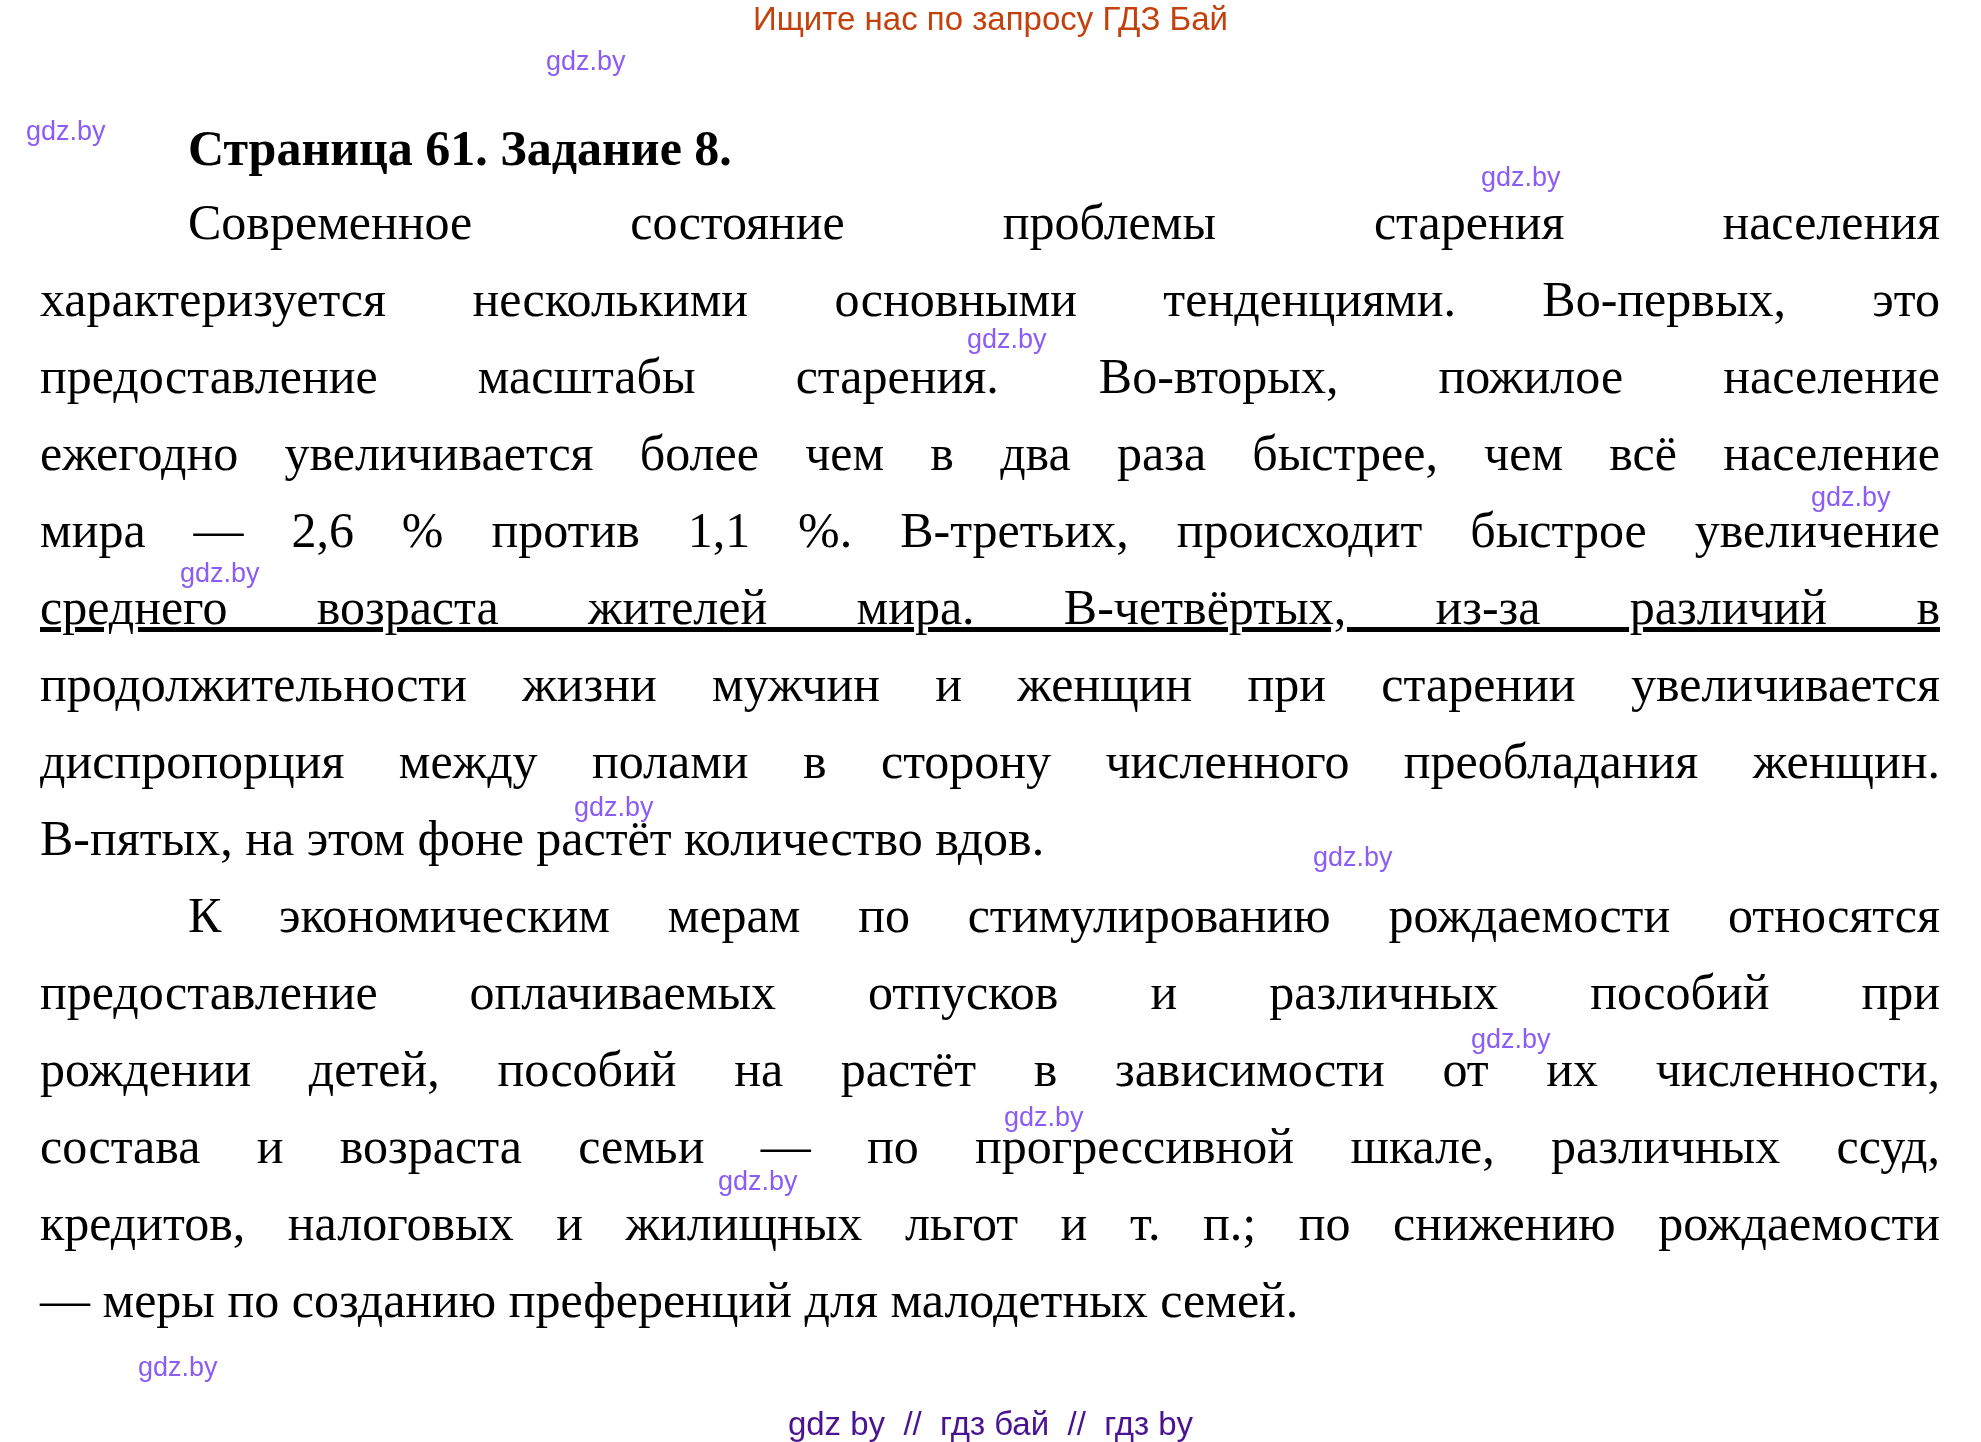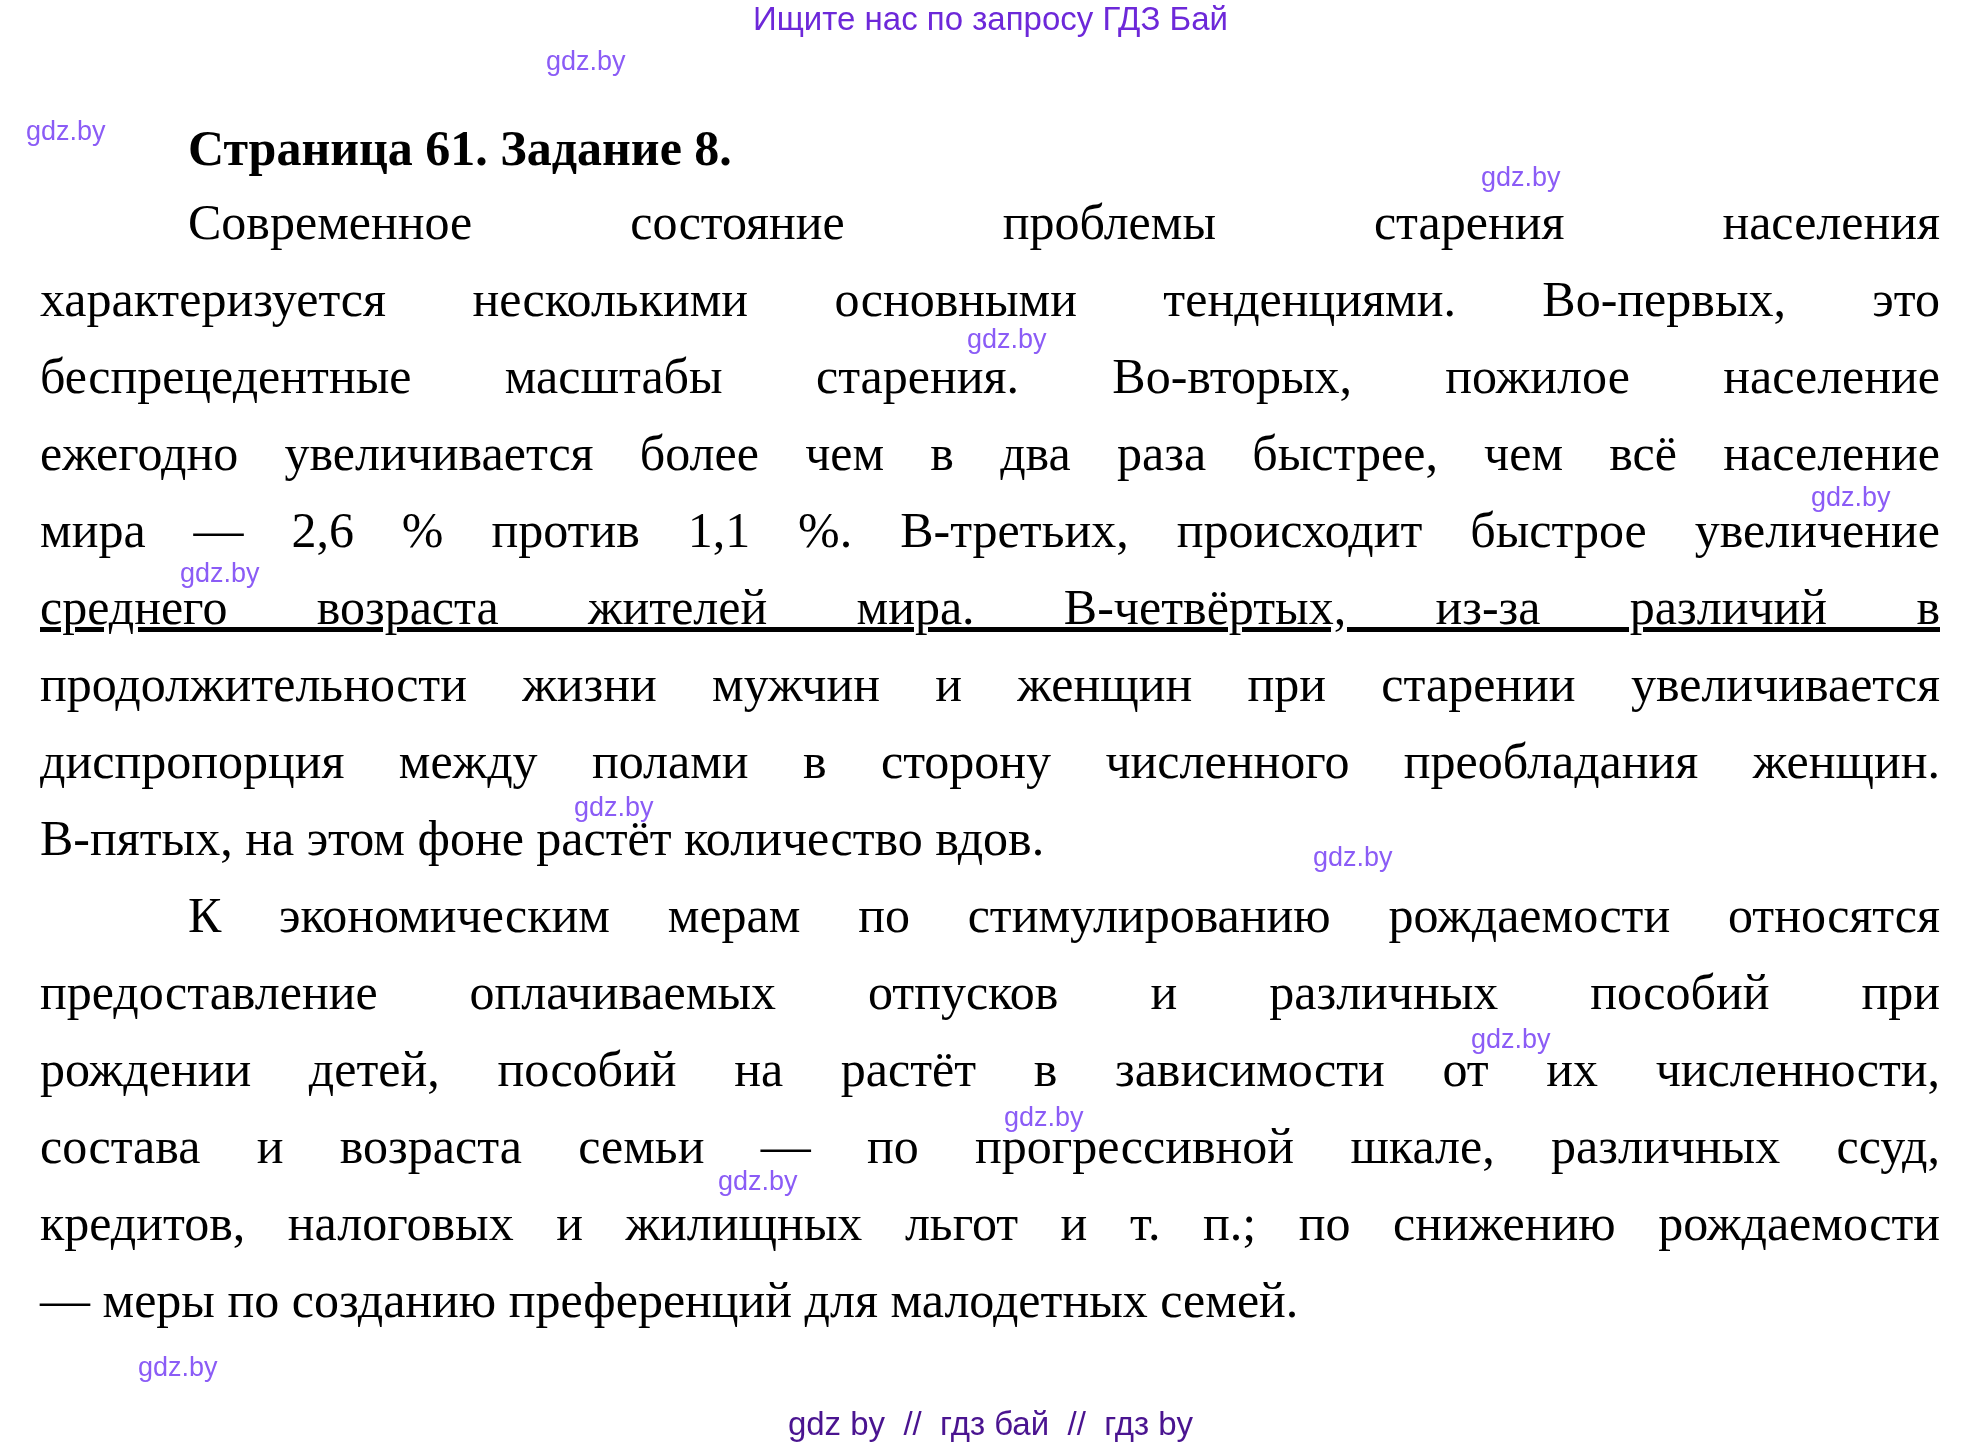--- a/index.html
+++ b/index.html
@@ -17,21 +17,21 @@
   }
   .promo {
     position: absolute;
     top: 0px;
     left: 0;
     width: 1981px;
     text-align: center;
     font-family: "Liberation Sans", sans-serif;
     font-size: 33px;
     line-height: 38px;
-    color: #6d28d9;
+    color: #c2410c;
   }
   .wm {
     position: absolute;
     font-family: "Liberation Sans", sans-serif;
     font-size: 27px;
     line-height: 30px;
     color: #8b5cf6;
     white-space: nowrap;
   }
   .title {
@@ -98,21 +98,21 @@
 <div class="wm" style="left:1004px; top:1102px;">gdz.by</div>
 <div class="wm" style="left:718px; top:1166px;">gdz.by</div>
 <div class="wm" style="left:138px; top:1352px;">gdz.by</div>
 
 <div class="title">Страница 61. Задание 8.</div>
 
 <div class="text" style="top:190px;">
 
   <div class="line indent" style="top:0px;">Современное состояние проблемы старения населения</div>
   <div class="line" style="top:77px;">характеризуется несколькими основными тенденциями. Во-первых, это</div>
-  <div class="line" style="top:154px;">беспрецедентные масштабы старения. Во-вторых, пожилое население</div>
+  <div class="line" style="top:154px;">предоставление масштабы старения. Во-вторых, пожилое население</div>
   <div class="line" style="top:231px;">ежегодно увеличивается более чем в два раза быстрее, чем всё население</div>
   <div class="line" style="top:308px;">мира — 2,6 % против 1,1 %. В-третьих, происходит быстрое увеличение</div>
   <div class="line" style="top:385px;text-decoration:underline;">среднего возраста жителей мира. В-четвёртых, из-за различий в</div>
   <div class="line" style="top:462px;">продолжительности жизни мужчин и женщин при старении увеличивается</div>
   <div class="line" style="top:539px;">диспропорция между полами в сторону численного преобладания женщин.</div>
   <div class="line last" style="top:616px;">В-пятых, на этом фоне растёт количество вдов.</div>
 
   <div class="line indent" style="top:693px;">К экономическим мерам по стимулированию рождаемости относятся</div>
   <div class="line" style="top:770px;">предоставление оплачиваемых отпусков и различных пособий при</div>
   <div class="line" style="top:847px;">рождении детей, пособий на растёт в зависимости от их численности,</div>

